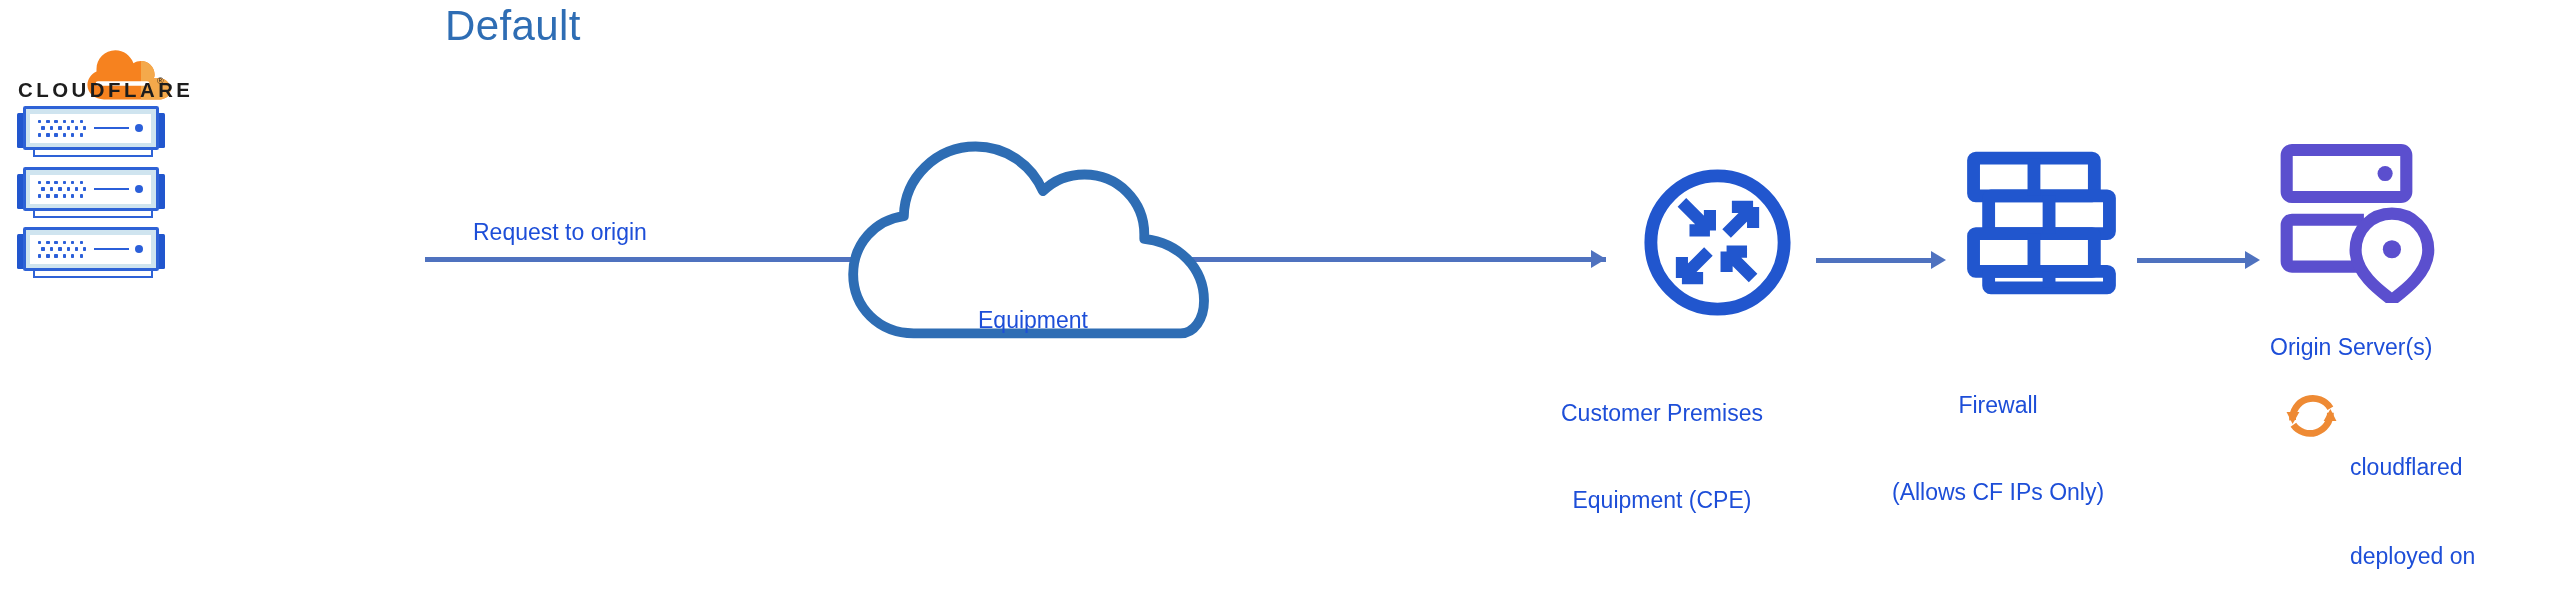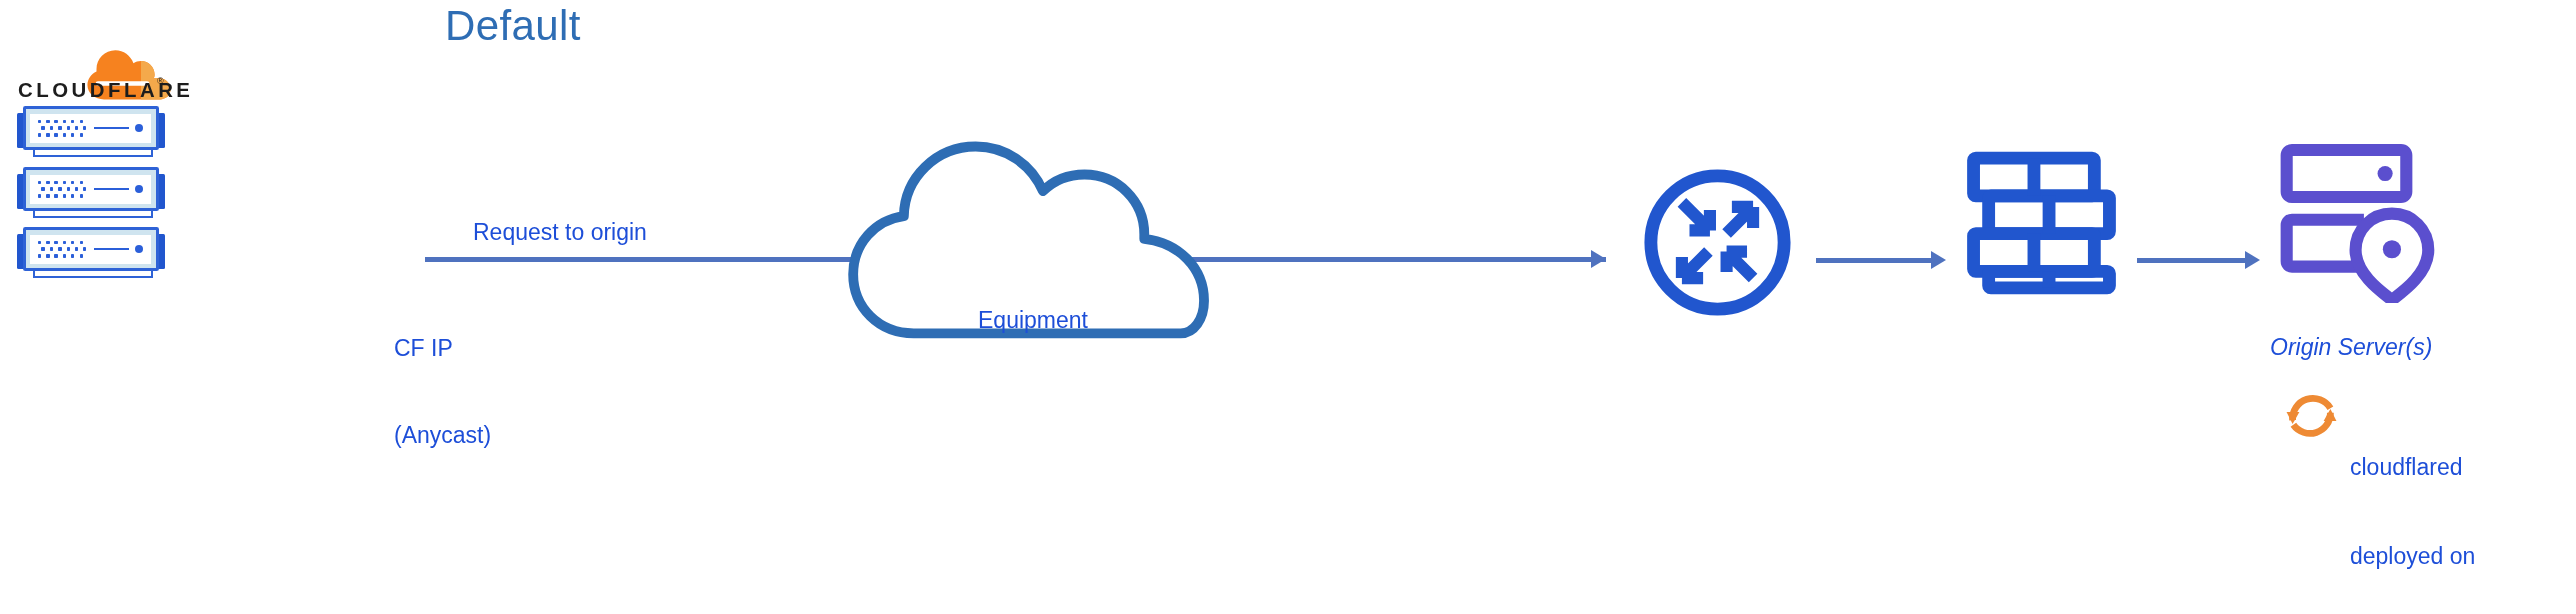--- a/index.html
+++ b/index.html
@@ -116,21 +116,21 @@
     font-size: 23px;
     line-height: 29px;
     white-space: pre;
   }
   .label.center { text-align: center; }
   #label-request-to-origin { left: 473px; top: 218px; font-size: 23px; }
   #label-cf-ip { left: 394px; top: 276px; }
   #label-internet { left: 978px; top: 306px; font-size: 23px; }
   #label-cpe { left: 1561px; top: 341px; }
   #label-firewall { left: 1892px; top: 333px; }
-  #label-origin { left: 2270px; top: 333px; font-style: italic; }
+  #label-origin { left: 2270px; top: 333px; }
   #label-cloudflared { left: 2350px; top: 394px; line-height: 29.5px; }
 
   
   #internet-cloud { left: 832px; top: 114px; width: 431px; height: 242px; }
 
   
   #cpe-icon { left: 1638px; top: 163px; width: 159px; height: 159px; }
 
   
   #firewall-icon { left: 1966px; top: 151px; width: 151px; height: 144px; }
@@ -245,63 +245,67 @@
         <i style="left:42px; top:13.6px;"></i>
     </div>
     <div class="abs cf-srv-line"></div>
     <div class="abs cf-srv-dot"></div>
   </div>
 
   <div class="abs conn-line" style="left:425px; top:257px; width:1181px;"></div>
   <div class="abs conn-head" style="left:1591px; top:250px;"></div>
 
   <div class="abs label" id="label-request-to-origin">Request to origin</div>
-  <div class="abs label" id="label-cf-ip">
-    <div>CF IP</div>
-    <div>(Anycast)</div>
-  </div>
 
   <div class="abs" id="internet-cloud">
     <svg width="431" height="242" viewBox="0 0 570 320">
       <path d="M108 290 C62 290 28 256 28 212 C28 172 57 140 95 135 C96 84 138 43 190 43 C230 43 264 67 279 102 C293 88 312 80 334 80 C378 80 413 115 413 159 C413 161 413 163 413 165 C459 170 492 204 492 247 C492 271 479 290 461 290 Z" fill="#FFFFFF" stroke="#2E6DB4" stroke-width="13" stroke-linejoin="round"></path>
     </svg>
   </div>
   <div class="abs label" id="label-internet">Equipment</div>
 
   <div class="abs" id="cpe-icon">
     <svg width="159" height="159" viewBox="0 0 210 210">
       <circle cx="105" cy="105" r="88" fill="none" stroke="#2156CE" stroke-width="17"></circle>
 
       <path d="M58 52 L95 89 M95 89 L95 62 M95 89 L68 89" fill="none" stroke="#2156CE" stroke-width="16" stroke-linecap="butt"></path>
 
       <path d="M152 58 L117 93 M152 58 L152 86 M152 58 L124 58" fill="none" stroke="#2156CE" stroke-width="16"></path>
 
       <path d="M58 152 L93 117 M58 152 L58 124 M58 152 L86 152" fill="none" stroke="#2156CE" stroke-width="16"></path>
 
       <path d="M152 152 L117 117 M117 117 L117 144 M117 117 L144 117" fill="none" stroke="#2156CE" stroke-width="16"></path>
     </svg>
+  </div>
+  <div class="abs label center" id="label-cpe">
+    <div>Customer Premises</div>
+    <div>Equipment (CPE)</div>
   </div>
 
   <div class="abs conn-line" style="left:1816px; top:258px; width:121px;"></div>
   <div class="abs conn-head" style="left:1931px; top:251px;"></div>
 
   <div class="abs" id="firewall-icon">
     <svg width="151" height="144" viewBox="0 0 200 190">
       <g fill="none" stroke="#2156CE" stroke-width="17" stroke-linejoin="round">
         <rect x="10" y="9" width="160" height="50" rx="3"></rect>
         <rect x="30" y="59" width="160" height="50" rx="3"></rect>
         <rect x="10" y="109" width="160" height="50" rx="3"></rect>
         <rect x="30" y="159" width="160" height="22" rx="3"></rect>
         <line x1="90" y1="9" x2="90" y2="59"></line>
         <line x1="110" y1="59" x2="110" y2="109"></line>
         <line x1="90" y1="109" x2="90" y2="159"></line>
         <line x1="110" y1="159" x2="110" y2="181"></line>
       </g>
     </svg>
   </div>
+  <div class="abs label center" id="label-firewall">
+    <div>Firewall</div>
+    <div>(Allows CF IPs Only)</div>
+  </div>
 
   <div class="abs conn-line" style="left:2137px; top:258px; width:114px;"></div>
   <div class="abs conn-head" style="left:2245px; top:251px;"></div>
 
   <div class="abs" id="origin-icon">
     <svg width="163" height="159" viewBox="0 0 215 210">
       <rect x="10" y="8" width="158" height="62" rx="7" fill="none" stroke="#5B4FCE" stroke-width="16"></rect>
       <circle cx="140" cy="39" r="10" fill="#5B4FCE"></circle>
       <path d="M112 100 L17 100 A7 7 0 0 0 10 107 L10 155 A7 7 0 0 0 17 162 L112 162" fill="none" stroke="#5B4FCE" stroke-width="16" stroke-linecap="butt"></path>
       <path d="M149 92 C122 92 101 113 101 140 C101 172 136 196 149 206 C162 196 197 172 197 140 C197 113 176 92 149 92 Z" fill="#FFFFFF" stroke="#5B4FCE" stroke-width="16" stroke-linejoin="round"></path>

